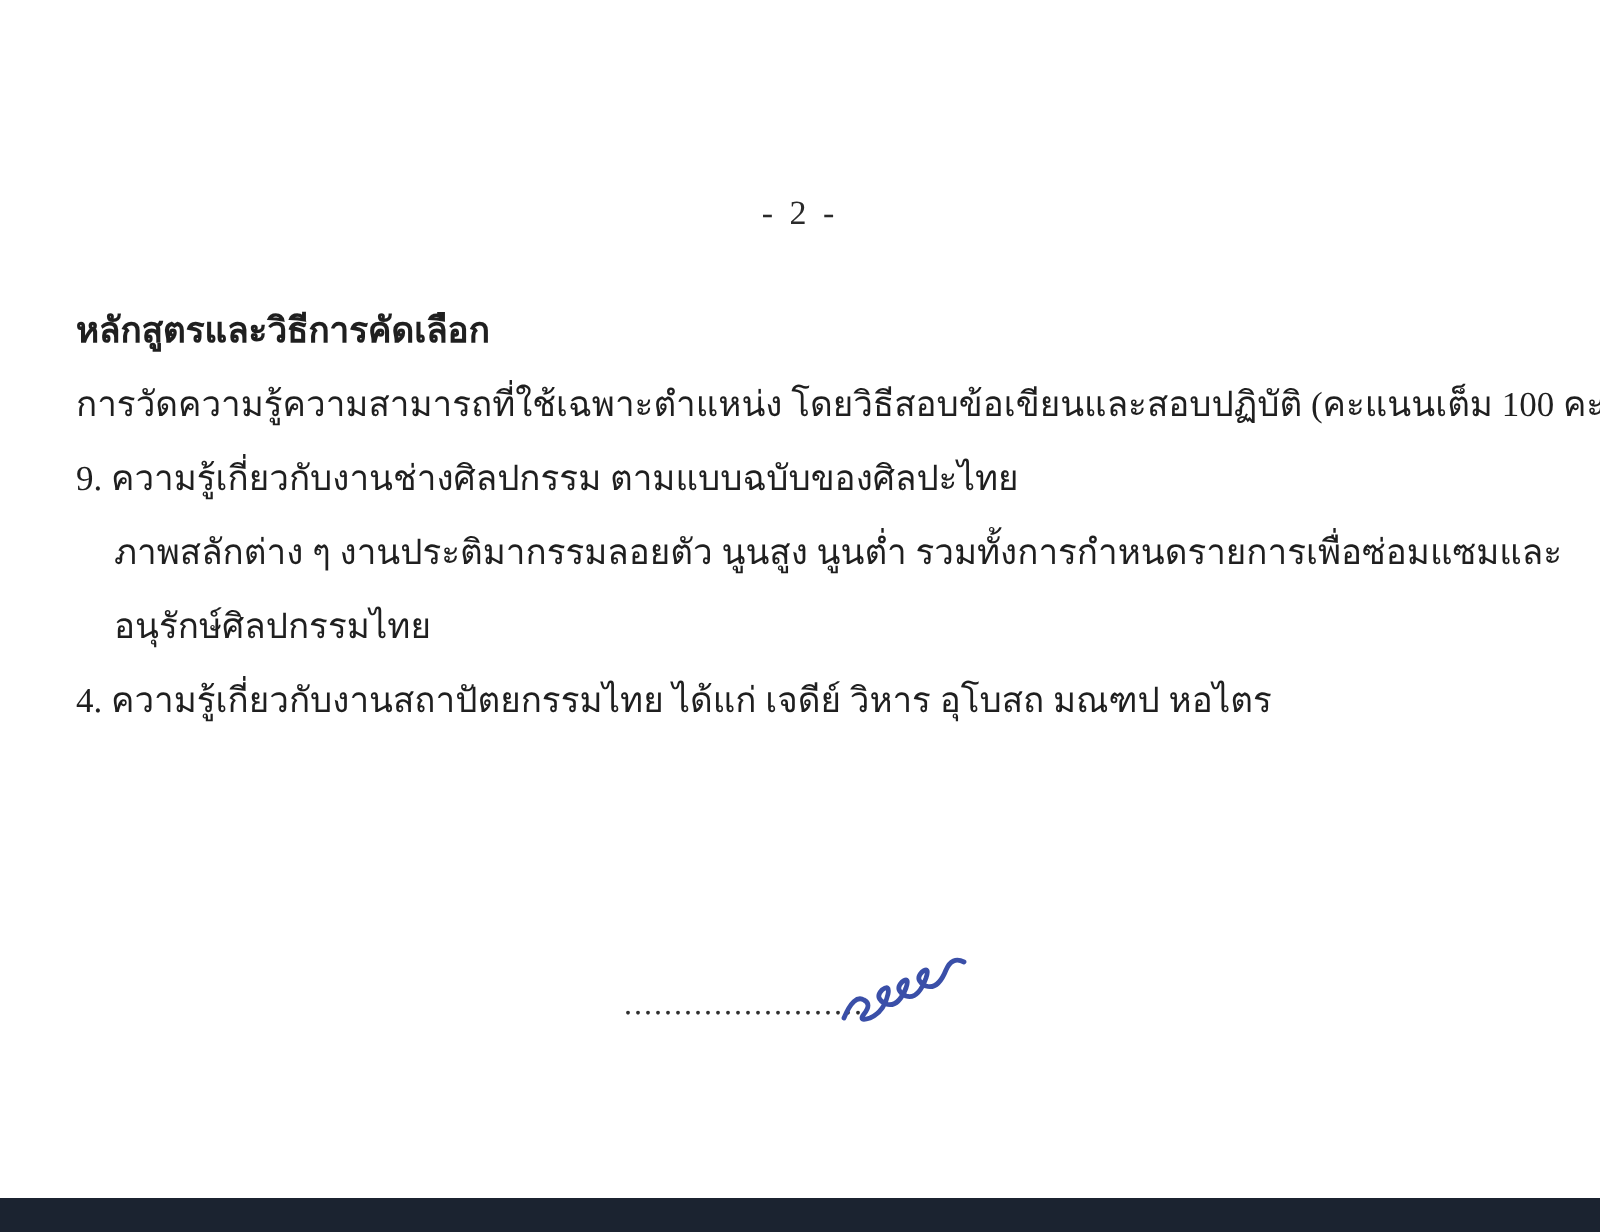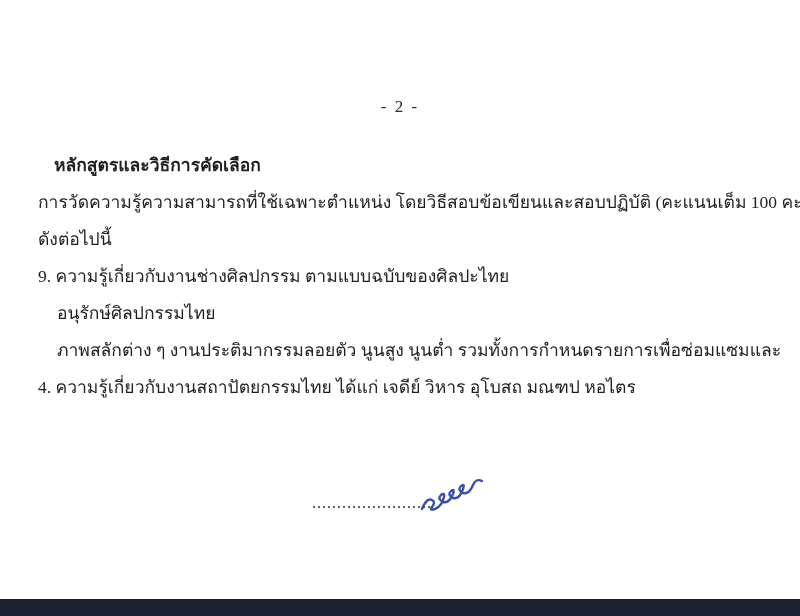--- a/index.html
+++ b/index.html
@@ -15,21 +15,21 @@
   .page-number {
     position: absolute; top: 97px; left: 0; width: 100%;
     text-align: center; font-size: 17px; letter-spacing: 2px;
     color: #2a2a2a;
   }
   .content {
     position: absolute; top: 147px; left: 38px; width: 726px;
     font-size: 17.5px; line-height: 37px;
     color: #1f1f1f;
   }
-  .heading { font-weight: bold; margin-left: 16px; }
+  .heading { font-weight: bold; }
   .line { white-space: nowrap; }
   .line.indent { padding-left: 19px; }
   .sign-row {
     position: absolute; top: 470px; left: 0; width: 100%; height: 50px;
     display: flex; justify-content: center; align-items: flex-end;
   }
   .dots {
     font-size: 16px; letter-spacing: 1px; color: #2f2f2f;
     line-height: 18px; padding-bottom: 8px;
     font-family: "Liberation Serif", serif;
@@ -43,24 +43,23 @@
 </head>
 <body>
 
 <div class="page">
 
   <div class="page-number">- 2 -</div>
 
   <div class="content">
     <div class="line heading">หลักสูตรและวิธีการคัดเลือก</div>
     <div class="line">การวัดความรู้ความสามารถที่ใช้เฉพาะตำแหน่ง โดยวิธีสอบข้อเขียนและสอบปฏิบัติ (คะแนนเต็ม 100 คะแนน)</div>
-    <div class="line">ดังต่อไปนี้</div>
     <div class="line">9. ความรู้เกี่ยวกับงานช่างศิลปกรรม ตามแบบฉบับของศิลปะไทย</div>
+    <div class="line indent">ภาพสลักต่าง ๆ งานประติมากรรมลอยตัว นูนสูง นูนต่ำ รวมทั้งการกำหนดรายการเพื่อซ่อมแซมและ</div>
     <div class="line indent">อนุรักษ์ศิลปกรรมไทย</div>
-    <div class="line indent">ภาพสลักต่าง ๆ งานประติมากรรมลอยตัว นูนสูง นูนต่ำ รวมทั้งการกำหนดรายการเพื่อซ่อมแซมและ</div>
     <div class="line">4. ความรู้เกี่ยวกับงานสถาปัตยกรรมไทย ได้แก่ เจดีย์ วิหาร อุโบสถ มณฑป หอไตร</div>
   </div>
 
   <div class="sign-row">
     <span class="dots">........................</span>
     <svg class="signature" width="70" height="48" viewBox="0 0 70 48">
       <path d="M4 38 Q9 26 14 29 Q18 31 14 36 Q11 40 17 38 Q24 35 26 26
                Q27 21 23 24 Q19 28 25 31 Q31 33 35 23 Q37 17 33 20
                Q29 24 35 27 Q41 29 45 18 Q47 12 43 15 Q39 19 45 22
                Q51 24 55 14 Q58 7 64 10" fill="none" stroke="#3a4fa8" stroke-width="2.4" stroke-linecap="round" stroke-linejoin="round"></path>

